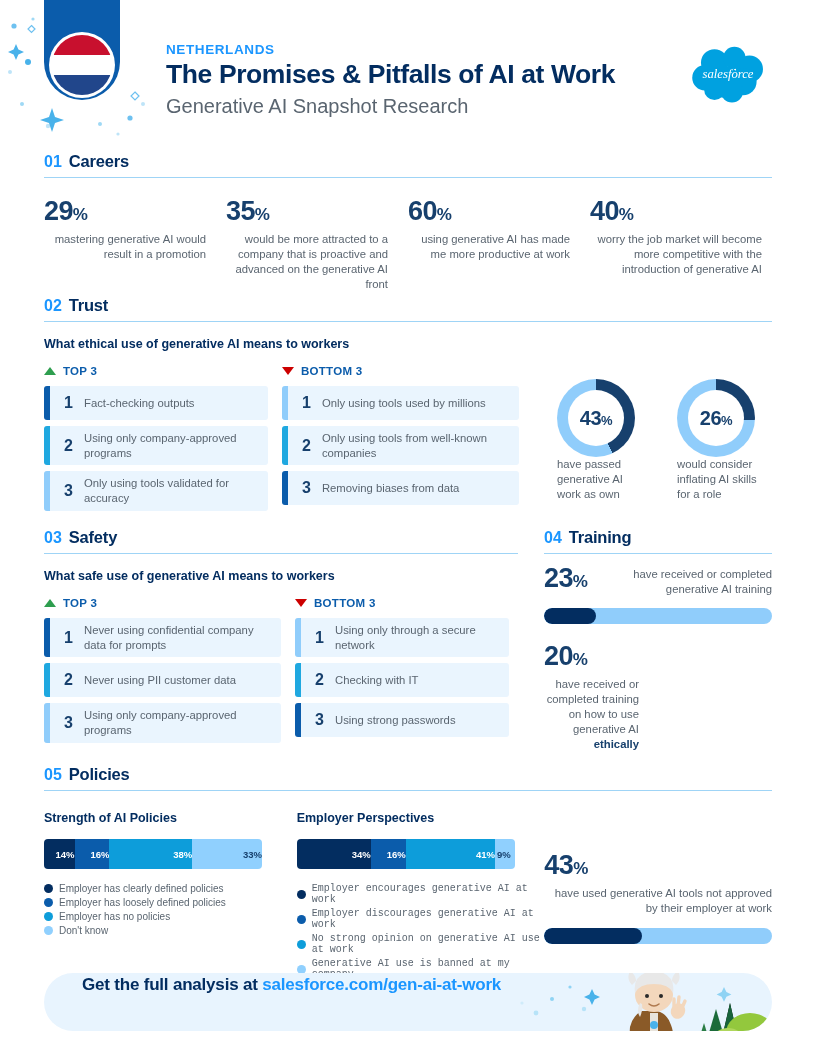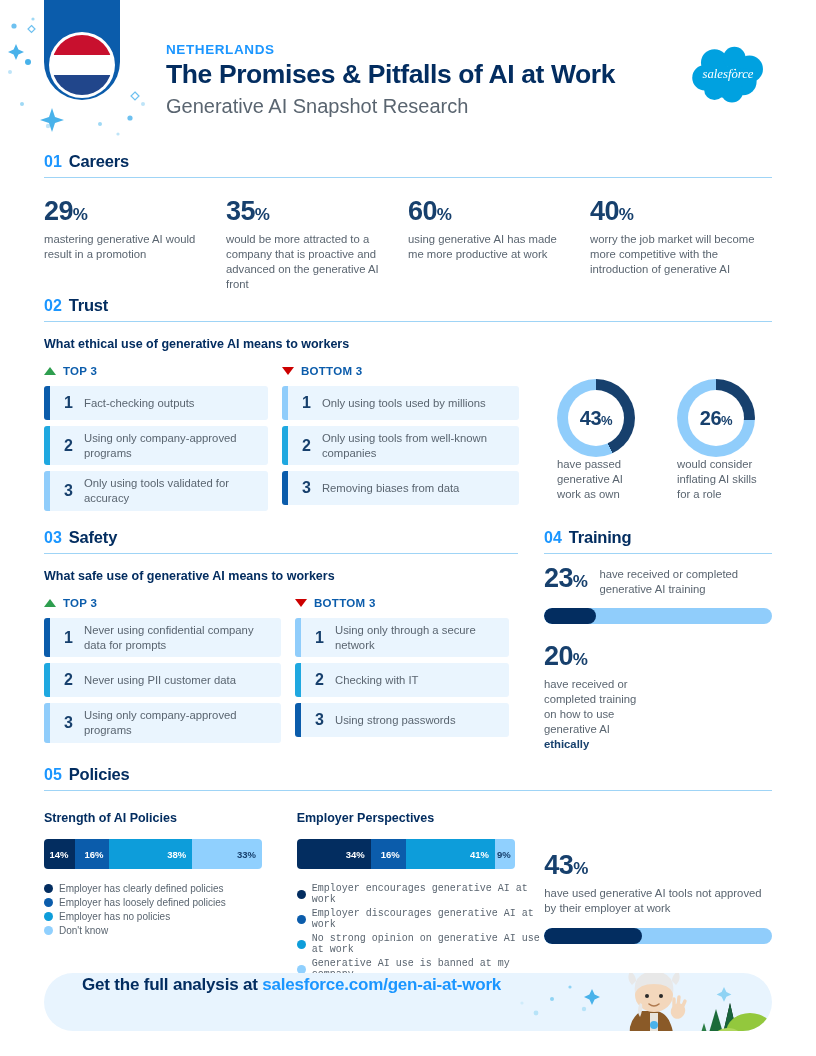--- a/index.html
+++ b/index.html
@@ -50,21 +50,21 @@
   .sec-head { display: flex; align-items: baseline; gap: 7px; }
   .sec-num { font-size: 16px; font-weight: bold; color: #1B96FF; }
   .sec-name { font-size: 16.5px; font-weight: bold; color: #032D60; letter-spacing: -0.2px; }
   .sec-rule { height: 1px; background: #9FD4F6; margin-top: 6px; }
 
   .sub-head { font-size: 12.5px; font-weight: bold; color: #032D60; }
 
   
   .stat-num { font-size: 27px; font-weight: bold; color: #17406D; letter-spacing: -0.6px; line-height: 1; }
   .stat-num .pct { font-size: 17px; }
-  .stat-desc { font-size: 11.3px; color: #5A6570; line-height: 1.33; margin-top: 7px; }
+  .stat-desc { font-size: 11.3px; color: #5A6570; line-height: 1.33; margin-top: 7px; text-align: right; }
 
   
   .rank-marker { display: flex; align-items: center; gap: 7px; }
   .tri { width: 0; height: 0; }
   .tri-up { border-left: 6.5px solid transparent; border-right: 6.5px solid transparent; border-bottom: 8px solid #2E9E4F; }
   .tri-down { border-left: 6.5px solid transparent; border-right: 6.5px solid transparent; border-top: 8px solid #CC0000; }
   .rank-label { font-size: 11.5px; font-weight: bold; color: #0B5CAB; letter-spacing: 0.3px; }
 
   .rank-row {
     position: relative; background: #EAF5FE; border-radius: 3px;
@@ -86,21 +86,21 @@
   .donut-val { font-size: 20px; font-weight: bold; color: #17406D; letter-spacing: -0.5px; }
   .donut-val .pct { font-size: 13px; }
   .donut-desc { font-size: 11.3px; color: #5A6570; line-height: 1.33; margin-top: 0; }
 
   
   .pbar { height: 16px; border-radius: 8px; background: #90CDFB; overflow: hidden; }
   .pbar-fill { height: 100%; border-radius: 8px; background: #032D60; }
 
   
   .stack { display: flex; height: 30px; border-radius: 4px; overflow: hidden; }
-  .stack-seg { display: flex; align-items: center; justify-content: flex-end; padding-right: 6px; }
+  .stack-seg { display: flex; align-items: center; justify-content: flex-end; padding-right: 0; }
   .stack-lbl { font-size: 9.5px; font-weight: bold; }
   .legend-item { display: flex; align-items: center; gap: 6px; margin-bottom: 3px; }
   .legend-dot { width: 9px; height: 9px; border-radius: 50%; flex: 0 0 9px; }
   .legend-txt { font-size: 10px; color: #5A6570; }
 
   
   .cta {
     position: absolute; left: 44px; top: 973px; width: 728px; height: 58px;
     background: #E8F4FE; border-radius: 29px; overflow: hidden;
   }

